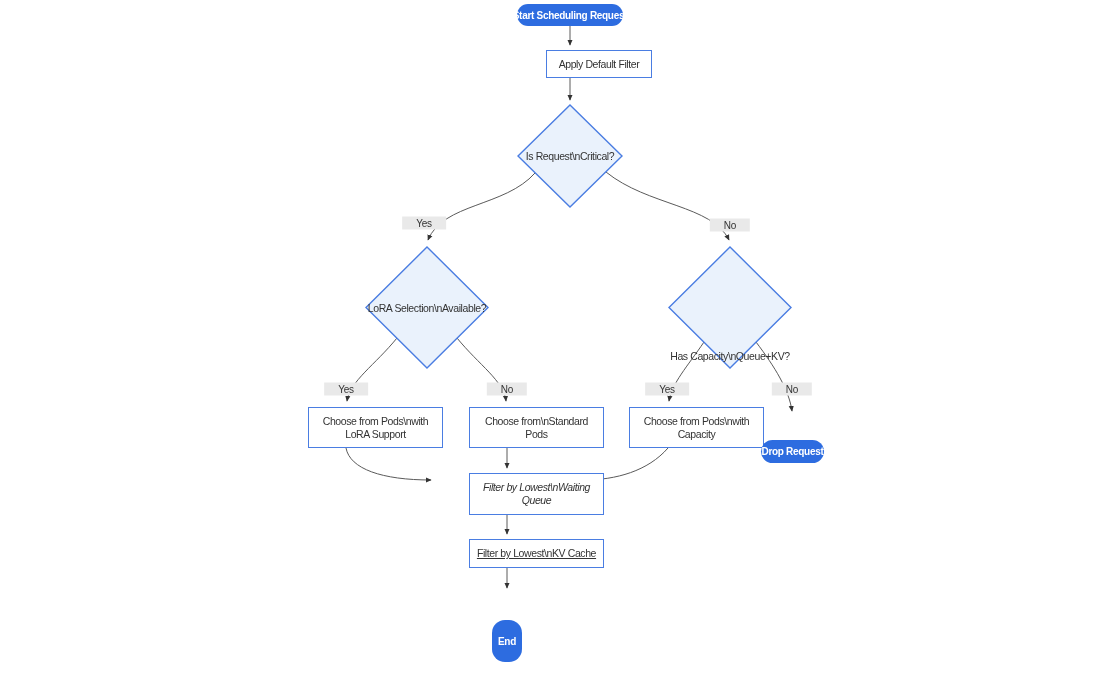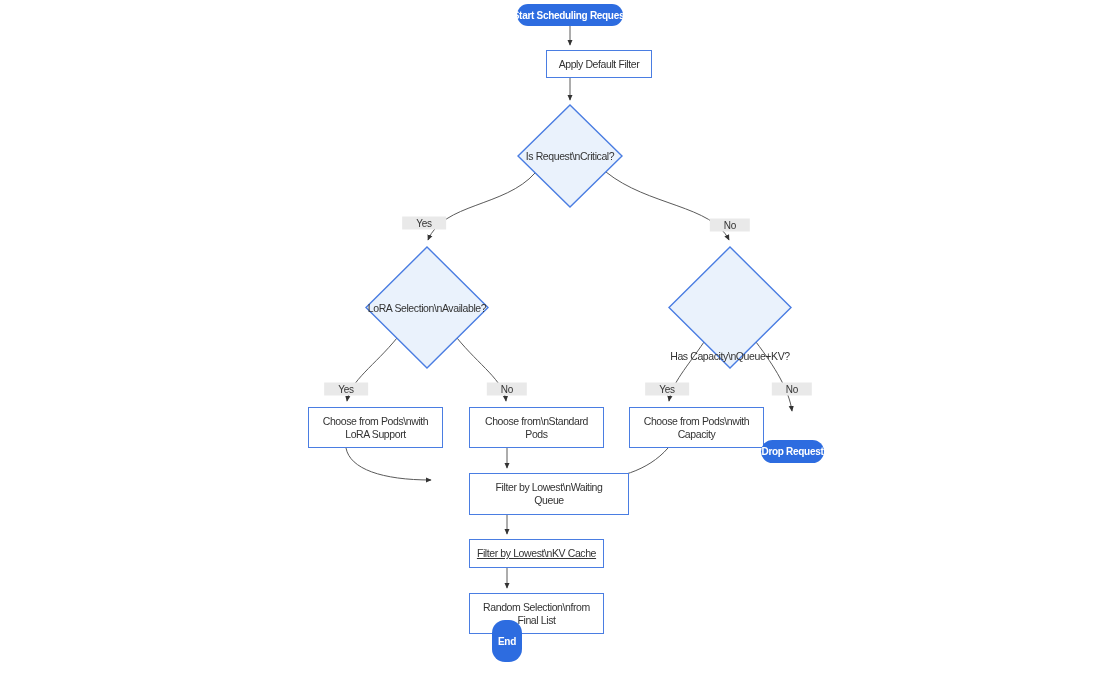--- a/index.html
+++ b/index.html
@@ -88,27 +88,25 @@
 LoRA Support</div>
 
   <div class="node process" style="left:440px;top:407px;width:135px;height:41px;">Choose from\nStandard
 Pods</div>
 
   <div class="node process" style="left:600px;top:407px;width:135px;height:41px;">Choose from Pods\nwith
 Capacity</div>
 
   <div class="node pill" style="left:761px;top:440px;width:63px;height:23px;border-radius:12px;">Drop Request</div>
 
-  <div class="node process" style="left:440px;top:473px;width:160px;height:42px;">Filter by Lowest\nWaiting
+  <div class="node process" style="left:440px;top:473px;width:135px;height:42px;font-style:italic;">Filter by Lowest\nWaiting
 Queue</div>
 
   <div class="node process" style="left:440px;top:539px;width:135px;height:29px;text-decoration:underline;">Filter by Lowest\nKV Cache</div>
 
-  <div class="node process" style="left:440px;top:593px;width:135px;height:41px;">Random Selection\nfrom
-Final List</div>
 
   <div class="node pill" style="left:492px;top:620px;width:30px;height:42px;border-radius:13px;">End</div>
 
   <span class="edge-label" style="left:424px;top:223px;">Yes</span>
   <span class="edge-label" style="left:730px;top:225px;">No</span>
   <span class="edge-label" style="left:346px;top:389px;">Yes</span>
   <span class="edge-label" style="left:507px;top:389px;">No</span>
   <span class="edge-label" style="left:667px;top:389px;">Yes</span>
   <span class="edge-label" style="left:792px;top:389px;">No</span>
 

